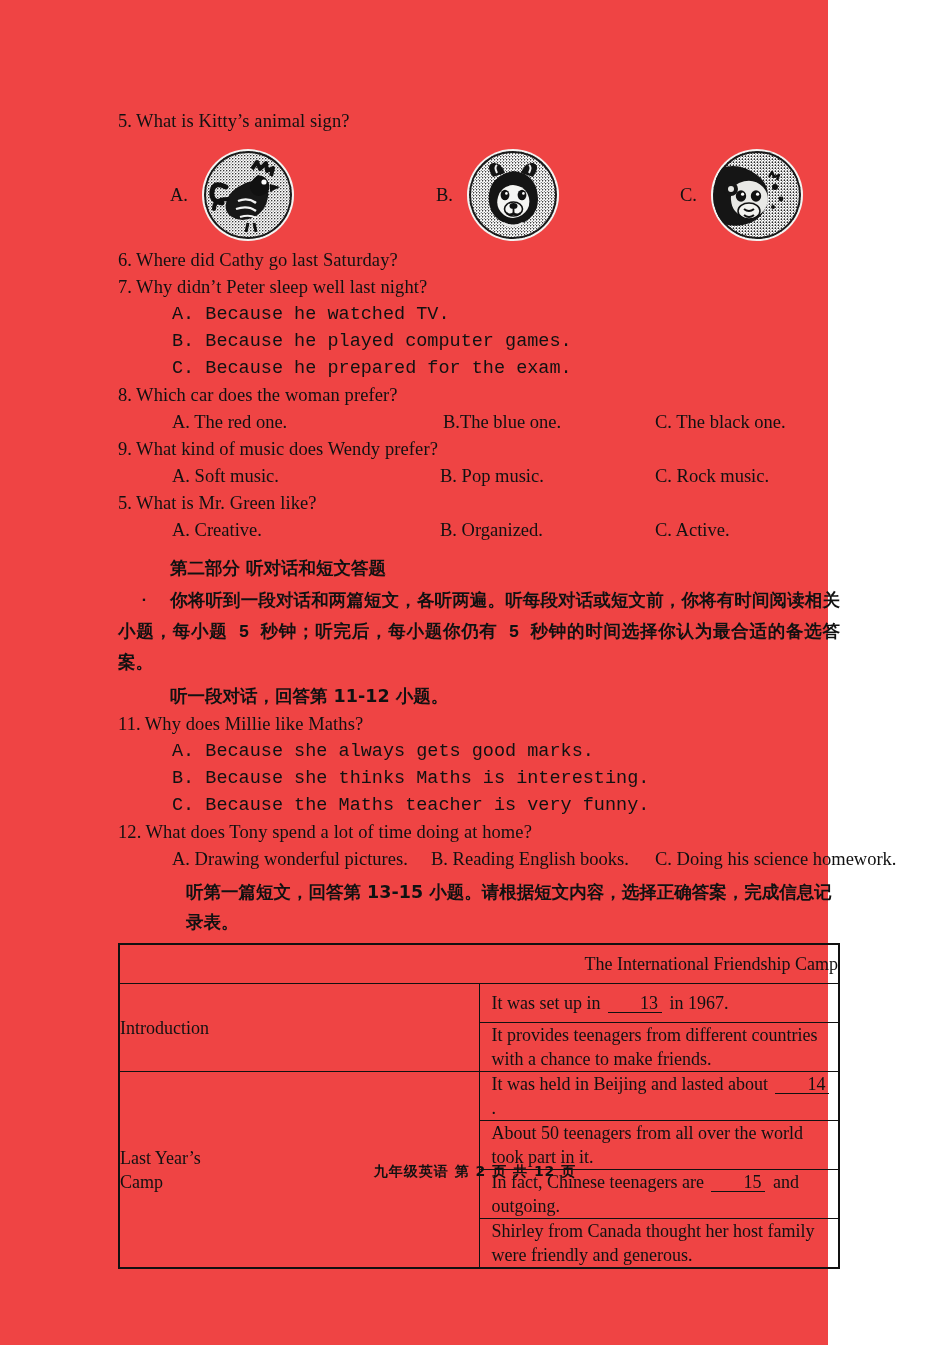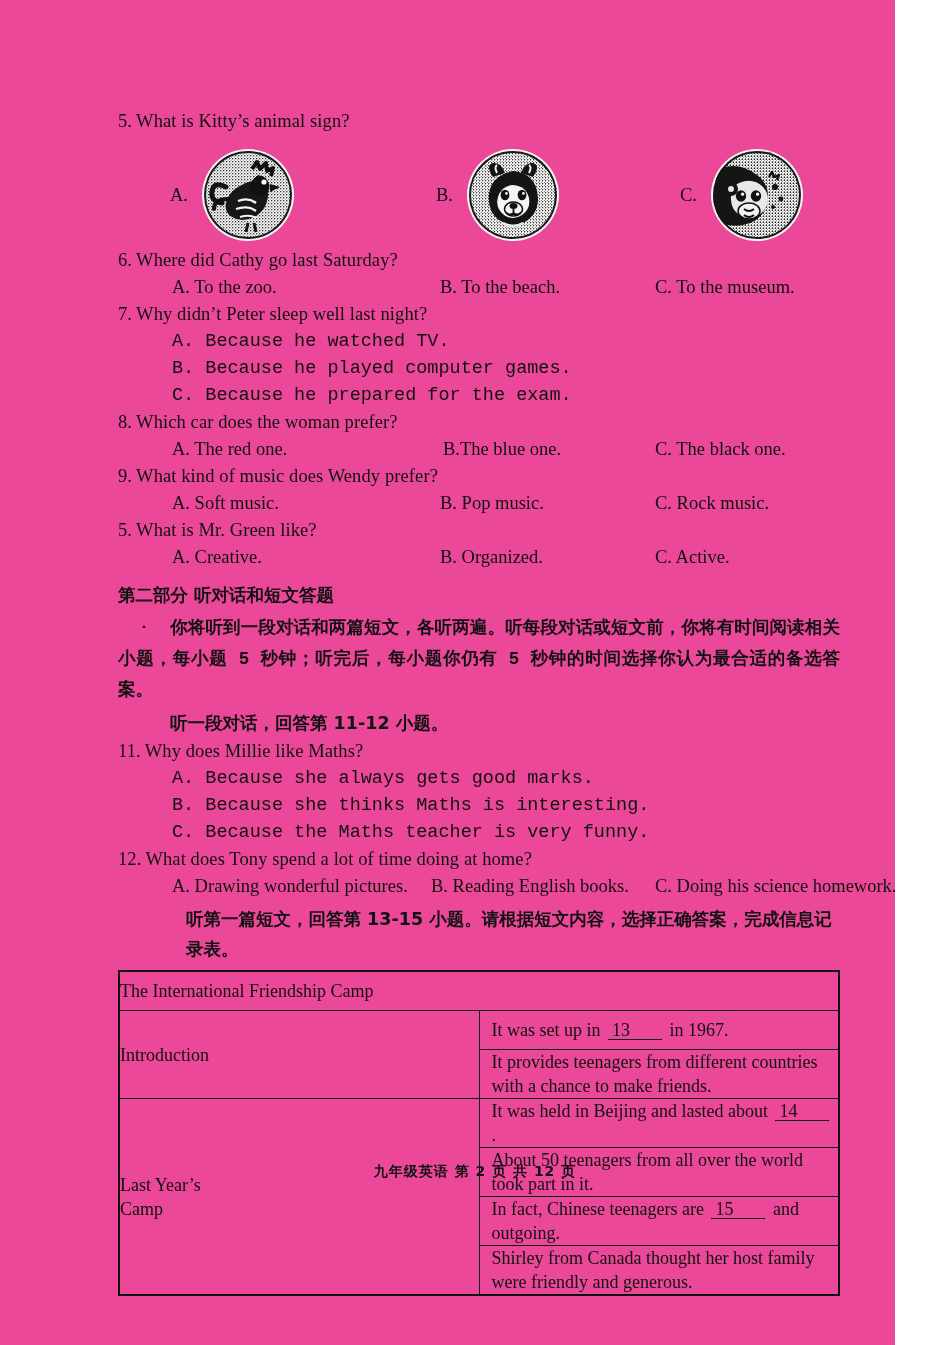--- a/index.html
+++ b/index.html
@@ -12,23 +12,23 @@
     width: 950px;
     height: 1345px;
     position: relative;
     font-family: "Liberation Serif", "DejaVu Serif", serif;
     color: #111111;
     overflow: hidden;
   }
   .page {
     position: absolute;
     left: 0; top: 0;
-    width: 895px;
+    width: 828px;
     height: 1345px;
-    background: #ec4899;
+    background: #ef4444;
   }
   .content {
     position: absolute;
     left: 118px;
     top: 108px;
     width: 722px;
   }
 
   
   .q-line {
@@ -96,20 +96,21 @@
 
   
   .cn {
     font-family: "DejaVu Sans", "Liberation Sans", sans-serif;
     font-size: 17.5px;
     line-height: 30px;
     color: #111;
     font-weight: 600;
   }
   .cn-head {
+    margin-left: 52px;
     margin-top: 9px;
   }
   .cn-para {
     margin-top: 2px;
     text-align: justify;
     text-justify: inter-character;
     white-space: normal;
   }
   .cn-para .bullet-dot {
     display: inline-block;
@@ -143,33 +144,33 @@
   .info-table td {
     border: 1.6px solid #111;
     padding: 0 0 0 12px;
     font-size: 18px;
     line-height: 24px;
     height: 38px;
     vertical-align: middle;
     font-family: "Liberation Serif", "DejaVu Serif", serif;
   }
   .info-table td.title-cell {
-    text-align: left;
+    text-align: right;
     padding-left: 0;
     height: 38px;
   }
   .info-table td.label-cell {
     text-align: left;
     padding-left: 0;
     width: 122px;
   }
   .blank {
     display: inline-block;
     min-width: 46px;
-    text-align: left;
+    text-align: right;
     border-bottom: 1.6px solid #111;
     padding: 0 4px;
     margin: 0 3px;
     line-height: 18px;
   }
 
   
   .footer {
     position: absolute;
     left: 0;
@@ -318,25 +319,20 @@
               <path d="M58 28 l3 -5 l2 5 l5 -2 l-2 5" stroke="#111" stroke-width="2.4" fill="none" stroke-linejoin="round"></path>
             </g>
           </svg>
         </span>
       </div>
     </div>
 
     <div class="q-line">
       <span>6.</span><span class="q-stem">Where did Cathy go last Saturday?</span>
     </div>
-    <div class="opt-line">
-      <span class="opt opt-a">A. To the zoo.</span>
-      <span class="opt opt-b">B. To the beach.</span>
-      <span class="opt opt-c">C. To the museum.</span>
-    </div>
 
     <div class="q-line">
       <span>7.</span><span class="q-stem">Why didn’t Peter sleep well last night?</span>
     </div>
     <div class="opt-stack">A. Because he watched TV.</div>
     <div class="opt-stack">B. Because he played computer games.</div>
     <div class="opt-stack">C. Because he prepared for the exam.</div>
 
     <div class="q-line">
       <span>8.</span><span class="q-stem">Which car does the woman prefer?</span>

